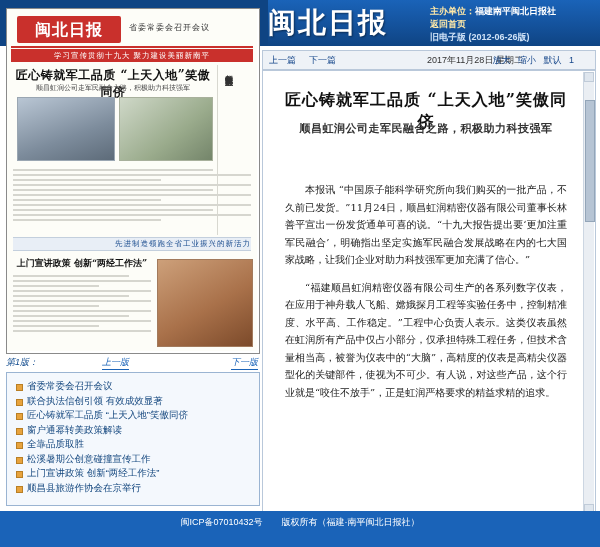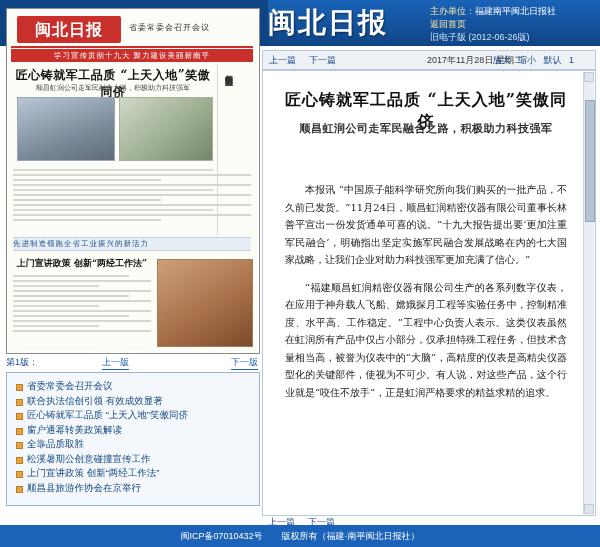--- a/index.html
+++ b/index.html
@@ -20,21 +20,21 @@
   .banner-title{
     position:absolute;left:268px;top:4px;
     font-family:"DejaVu Serif","Liberation Serif",serif;
     font-size:28px;color:#ffffff;font-weight:bold;letter-spacing:2px;
     text-shadow:1px 1px 2px rgba(0,0,0,.45);
   }
   .banner-right{
     position:absolute;left:430px;top:5px;width:168px;
     color:#ffe9a8;font-size:9px;line-height:13px;
   }
-  .br-row{display:block;white-space:nowrap;}
+  .br-row{display:block;white-space:nowrap;font-weight:bold;}
   .br-row .lnk{color:#ffffff;}
   .br-muted{color:#cfe2f7;}
 
   
   .banner-left-strip{
     position:absolute;left:0;top:0;width:268px;height:46px;
     background:#0f4483;
   }
 
   
@@ -91,41 +91,41 @@
     border-left:1px solid #d8d8d0;
   }
   .p-col-right .vtxt{
     position:absolute;left:4px;top:4px;width:12px;
     font-size:8px;color:#333;line-height:11px;
     writing-mode:vertical-rl;
   }
   .p-band{
     position:absolute;left:6px;top:228px;width:238px;height:12px;
     background:#e8eef6;border-top:1px solid #c3cfdd;border-bottom:1px solid #c3cfdd;
-    font-size:7.5px;color:#1b4d8f;text-align:left;line-height:12px;letter-spacing:1px;
+    font-size:7.5px;color:#1b4d8f;text-align:right;line-height:12px;letter-spacing:1px;
   }
   .p-lines{position:absolute;left:6px;width:238px;}
   .ln{height:2px;background:#d6d6cf;margin-bottom:3px;}
   .ln.s{width:62%;}
   .ln.m{width:84%;}
   .p-photo3{
     position:absolute;left:150px;top:250px;width:94px;height:86px;
     background:linear-gradient(150deg,#cda07a,#a9714a 55%,#7c4a2a);
     border:1px solid #a27a5c;
   }
   .p-bottom-head{
     position:absolute;left:6px;top:248px;width:138px;
     font-family:"DejaVu Serif","Liberation Serif",serif;
     font-size:9px;font-weight:bold;color:#111;text-align:center;
   }
 
   
   .page-nav{
     position:absolute;left:6px;top:356px;width:252px;height:12px;
-    font-size:9px;color:#114b8e;
+    font-size:9px;color:#114b8e;font-style:italic;
   }
   .page-nav .pn-left{position:absolute;left:0;top:0;}
   .page-nav .pn-mid{position:absolute;left:96px;top:0;color:#1a63b8;text-align:right;}
   .page-nav .pn-right{position:absolute;right:0;top:0;color:#1a63b8;}
   .page-nav .underline{border-bottom:1px solid #1a63b8;}
 
   
   .list-box{
     position:absolute;left:6px;top:372px;width:252px;height:132px;
     border:1px solid #9ab4d2;background:#f4f8fd;
@@ -191,21 +191,21 @@
 
   .bottom-nav{
     position:absolute;left:262px;top:516px;width:332px;height:14px;
     font-size:9px;color:#15468a;
   }
   .bottom-nav .bn-prev{position:absolute;left:6px;top:0;cursor:pointer;}
   .bottom-nav .bn-next{position:absolute;left:46px;top:0;cursor:pointer;}
 
   
   .footer{
-    position:absolute;left:0;bottom:0;width:600px;height:22px;
+    position:absolute;left:0;bottom:0;width:600px;height:36px;
     background:#1a63b8;color:#ffffff;font-size:9px;
     text-align:center;line-height:22px;
   }
   .sep{display:inline-block;width:14px;}
 </style>
 </head>
 <body>
 
 <div class="page">
 

